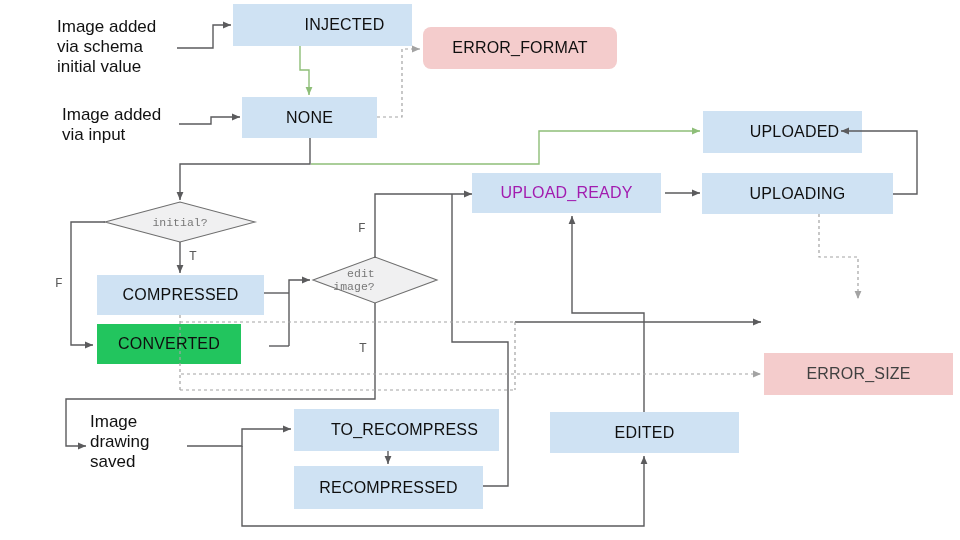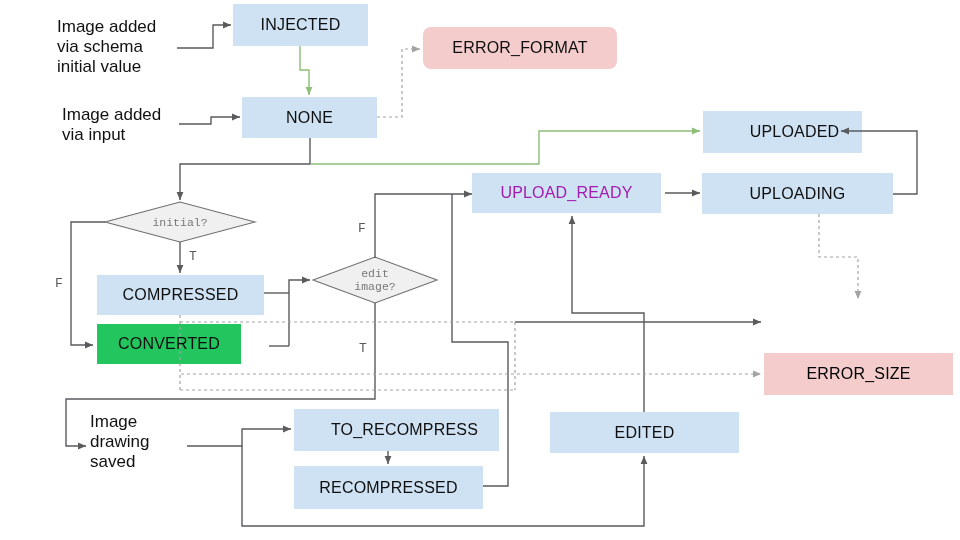--- a/index.html
+++ b/index.html
@@ -64,21 +64,21 @@
       <polygon points="761,322 753,325.4 753,318.6" fill="#5b5b5d"></polygon>
       <path d="M819,214 L819,257 L858,257 L858,299" fill="none" stroke="#a3a3a3" stroke-width="1.2" stroke-dasharray="3 3"></path>
       <polygon points="858,299 854.6,291 861.4,291" fill="#a3a3a3"></polygon>
       <path d="M180,315 L180,390" fill="none" stroke="#a3a3a3" stroke-width="1.2" stroke-dasharray="3 3"></path>
       <path d="M180,322 L515,322" fill="none" stroke="#a3a3a3" stroke-width="1.2" stroke-dasharray="3 3"></path>
       <path d="M515,322 L515,390" fill="none" stroke="#a3a3a3" stroke-width="1.2" stroke-dasharray="3 3"></path>
       <path d="M180,390 L515,390" fill="none" stroke="#a3a3a3" stroke-width="1.2" stroke-dasharray="3 3"></path>
       <path d="M181,374 L761,374" fill="none" stroke="#a3a3a3" stroke-width="1.2" stroke-dasharray="3 3"></path>
       <polygon points="761,374 753,377.4 753,370.6" fill="#a3a3a3"></polygon>
     </svg>
-<div class="node state" style="left: 233px; top: 4px; width: 135px; height: 42px; background: rgb(207, 226, 243); color: rgb(15, 15, 15);">
+<div class="node state" style="left: 233px; top: 4px; width: 135px; height: 42px; background: rgb(207, 226, 243); color: rgb(15, 15, 15); padding-left: 44px;">
       <span>INJECTED</span>
     </div>
     <div class="node state" style="left: 242px; top: 97px; width: 135px; height: 41px; background: rgb(207, 226, 243); color: rgb(15, 15, 15);">
       <span>NONE</span>
     </div>
     <div class="node error" style="left: 423px; top: 27px; width: 194px; height: 42px; background: rgb(244, 204, 204); color: rgb(15, 15, 15); border-radius: 8px;">
       <span>ERROR_FORMAT</span>
     </div>
     <div class="node state" style="left: 703px; top: 111px; width: 135px; height: 42px; background: rgb(207, 226, 243); color: rgb(15, 15, 15); padding-left: 24px;">
       <span>UPLOADED</span>
@@ -97,27 +97,27 @@
     </div>
     <div class="node state" style="left: 294px; top: 409px; width: 189px; height: 42px; background: rgb(207, 226, 243); color: rgb(15, 15, 15); padding-left: 16px;">
       <span>TO_RECOMPRESS</span>
     </div>
     <div class="node state" style="left: 294px; top: 466px; width: 189px; height: 43px; background: rgb(207, 226, 243); color: rgb(15, 15, 15);">
       <span>RECOMPRESSED</span>
     </div>
     <div class="node state" style="left: 550px; top: 412px; width: 189px; height: 41px; background: rgb(207, 226, 243); color: rgb(15, 15, 15);">
       <span>EDITED</span>
     </div>
-    <div class="node error" style="left: 764px; top: 353px; width: 189px; height: 42px; background: rgb(244, 204, 204); color: #000000;">
+    <div class="node error" style="left: 764px; top: 353px; width: 189px; height: 42px; background: rgb(244, 204, 204); color: #404040;">
       <span>ERROR_SIZE</span>
     </div>
     <div class="dec-text" style="left: 180px; top: 222px; color: rgb(120, 120, 120);">
       <div>initial?</div>
     </div>
-    <div class="dec-text" style="left: 375px; top: 280px; color: rgb(120, 120, 120);">
+    <div class="dec-text" style="left: 354px; top: 280px; color: rgb(120, 120, 120); text-align: right;">
       <div>edit</div>
       <div>image?</div>
     </div>
     <div class="annot" style="left: 57px; top: 17px;">
       <div>Image added</div>
       <div>via schema</div>
       <div>initial value</div>
     </div>
     <div class="annot" style="left: 62px; top: 105px;">
       <div>Image added</div>

